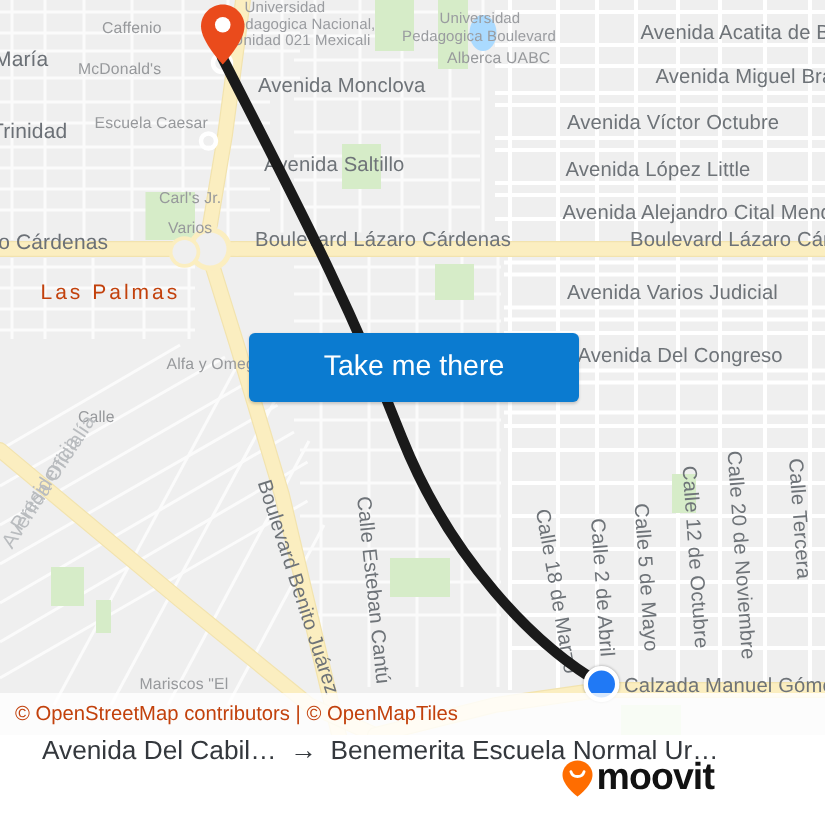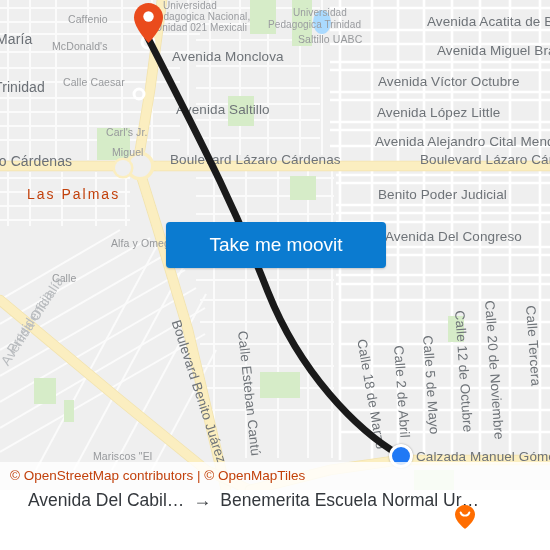--- a/index.html
+++ b/index.html
@@ -287,46 +287,46 @@
       <circle cx="148" cy="42" r="6" fill="none" stroke="#ffffff" stroke-width="3"></circle>
       <circle cx="139" cy="94" r="5" fill="none" stroke="#ffffff" stroke-width="3"></circle>
     </svg>
 
     <div>
       <div class="lbl poi" style="left:68px;top:13px">Caffenio</div>
       <div class="lbl uni" style="left:163px;top:0px">Universidad</div>
       <div class="lbl uni" style="left:151px;top:11px">Pedagogica Nacional,</div>
       <div class="lbl uni" style="left:155px;top:22px">Unidad 021 Mexicali</div>
       <div class="lbl uni" style="left:293px;top:7px">Universidad</div>
-      <div class="lbl uni" style="left:268px;top:19px">Pedagogica Trinidad</div>
-      <div class="lbl poi" style="left:298px;top:33px">Saltillo UABC</div>
+      <div class="lbl uni" style="left:268px;top:19px">Pedagogica Boulevard</div>
+      <div class="lbl poi" style="left:298px;top:33px">Alberca UABC</div>
       <div class="lbl poi" style="left:52px;top:40px">McDonald's</div>
-      <div class="lbl poi" style="left:63px;top:76px">Calle Caesar</div>
+      <div class="lbl poi" style="left:63px;top:76px">Escuela Caesar</div>
       <div class="lbl poi" style="left:106px;top:126px">Carl's Jr.</div>
-      <div class="lbl poi" style="left:112px;top:146px">Miguel</div>
+      <div class="lbl poi" style="left:112px;top:146px">Varios</div>
       <div class="lbl poi" style="left:111px;top:237px">Alfa y Omega</div>
       <div class="lbl poi" style="left:52px;top:272px">Calle</div>
       <div class="lbl poi" style="left:93px;top:450px">Mariscos "El</div>
 
       <div class="lbl big" style="left:-4px;top:31px">María</div>
       <div class="lbl big" style="left:-6px;top:79px">Trinidad</div>
       <div class="lbl big" style="left:-6px;top:153px">ro Cárdenas</div>
       <div class="lbl area" style="left:27px;top:186px">Las Palmas</div>
 
       <div class="lbl street" style="left:172px;top:49px">Avenida Monclova</div>
       <div class="lbl street" style="left:176px;top:102px">Avenida Saltillo</div>
       <div class="lbl street" style="left:170px;top:152px">Boulevard Lázaro Cárdenas</div>
 
       <div class="lbl street" style="left:427px;top:14px">Avenida Acatita de Ba</div>
       <div class="lbl street" style="left:437px;top:43px">Avenida Miguel Brav</div>
       <div class="lbl street" style="left:378px;top:74px">Avenida Víctor Octubre</div>
       <div class="lbl street" style="left:377px;top:105px">Avenida López Little</div>
       <div class="lbl street" style="left:375px;top:134px">Avenida Alejandro Cital Mende</div>
       <div class="lbl street" style="left:420px;top:152px">Boulevard Lázaro Cárd</div>
-      <div class="lbl street" style="left:378px;top:187px">Benito Poder Judicial</div>
+      <div class="lbl street" style="left:378px;top:187px">Avenida Varios Judicial</div>
       <div class="lbl street" style="left:385px;top:229px">Avenida Del Congreso</div>
       <div class="lbl street" style="left:416px;top:449px">Calzada Manuel Gómez</div>
 
       <div class="lbl street vert" style="left:183px;top:318px;transform:rotate(72deg)">Boulevard Benito Juárez</div>
       <div class="lbl street vert" style="left:250px;top:330px;transform:rotate(84deg)">Calle Esteban Cantú</div>
       <div class="lbl street vert" style="left:369px;top:338px;transform:rotate(80deg)">Calle 18 de Marzo</div>
       <div class="lbl street vert" style="left:406px;top:345px;transform:rotate(86deg)">Calle 2 de Abril</div>
       <div class="lbl street vert" style="left:435px;top:335px;transform:rotate(86deg)">Calle 5 de Mayo</div>
       <div class="lbl street vert" style="left:467px;top:310px;transform:rotate(86deg)">Calle 12 de Octubre</div>
       <div class="lbl street vert" style="left:497px;top:300px;transform:rotate(86deg)">Calle 20 de Noviembre</div>
@@ -339,33 +339,34 @@
       <path d="M148 38 C 200 140, 232 200, 268 292 C 300 372, 356 430, 401 456" fill="none" stroke="#1a1a1a" stroke-width="7" stroke-linecap="round"></path>
     </svg>
 
     <svg id="pin" viewBox="0 0 31 42">
       <path d="M15.5 1 C7.5 1 1 7.5 1 15.5 C1 26 15.5 41 15.5 41 C15.5 41 30 26 30 15.5 C30 7.5 23.5 1 15.5 1 Z" fill="#ea4b1c"></path>
       <circle cx="15.5" cy="14.5" r="5.2" fill="#ffffff"></circle>
     </svg>
 
     <div id="dot"></div>
 
-    <button id="cta">Take me moovit</button>
+    <button id="cta">Take me there</button>
 
     <div id="attrib">© OpenStreetMap contributors | © OpenMapTiles</div>
   </div>
 
   <div id="footer">
     <div class="route">
       <span>Avenida Del Cabil…</span>
       <span class="arrow">→</span>
       <span>Benemerita Escuela Normal Ur…</span>
     </div>
 
     <div id="brand">
       <svg width="22" height="26" viewBox="0 0 22 26">
         <path d="M11 1 C5.5 1 1 5.3 1 10.6 C1 17.6 11 25 11 25 C11 25 21 17.6 21 10.6 C21 5.3 16.5 1 11 1 Z" fill="#ff6d00"></path>
         <path d="M6.6 8.4 a4.6 4.6 0 0 0 8.8 0" fill="none" stroke="#ffffff" stroke-width="1.9" stroke-linecap="round"></path>
       </svg>
+      <span class="word">moovit</span>
     </div>
   </div>
 
 </div>
 
 </body></html>

